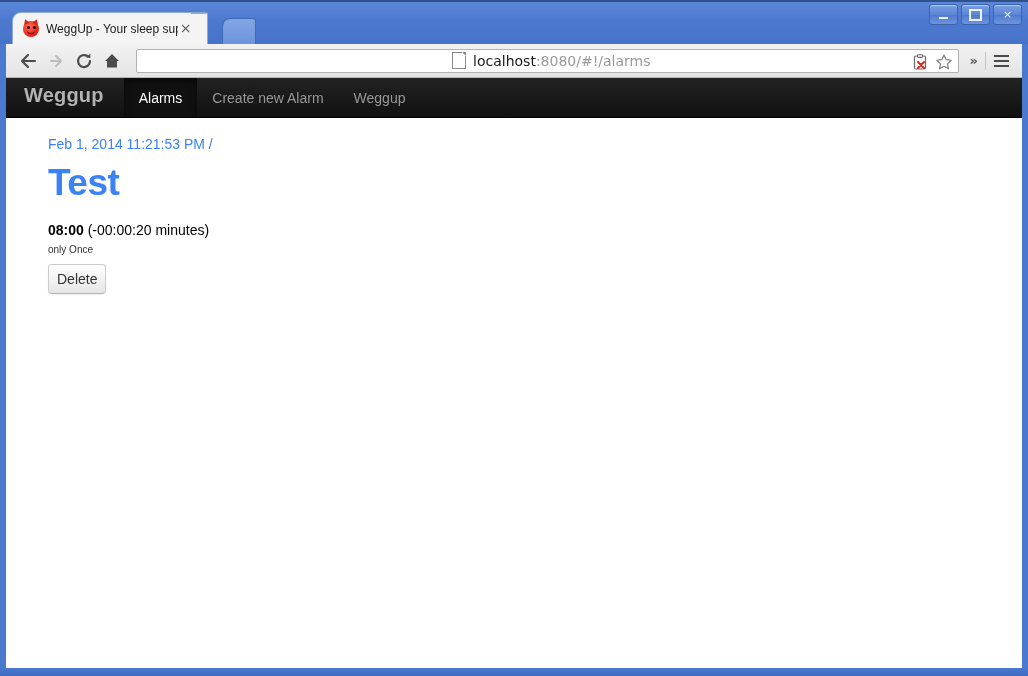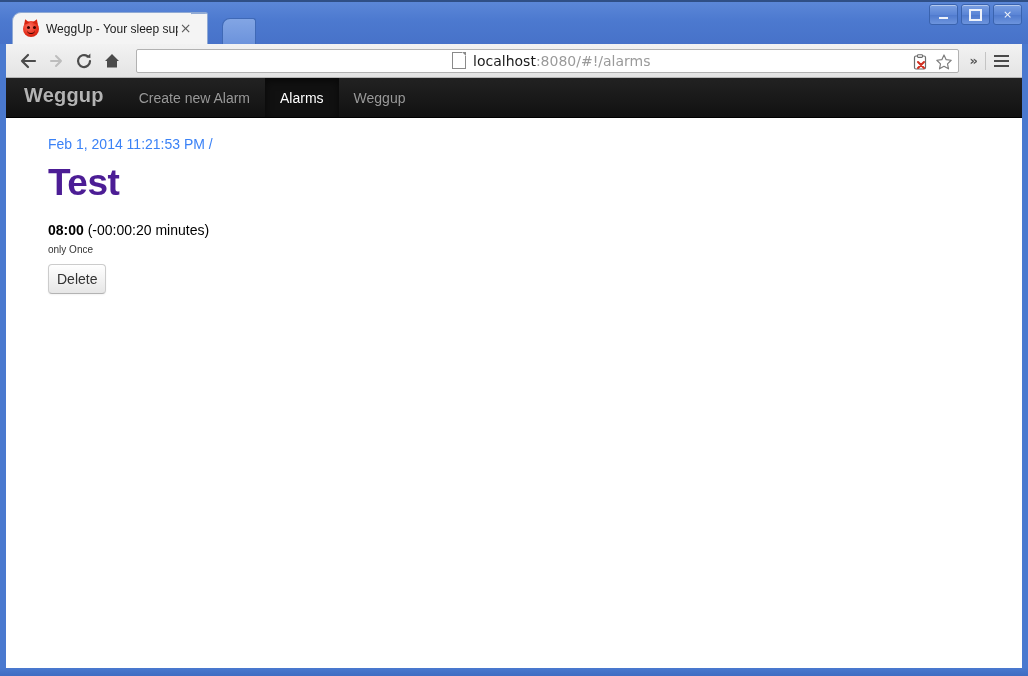--- a/index.html
+++ b/index.html
@@ -328,21 +328,21 @@
   .meta-line {
     font-size: 14px;
     color: #3b82f6;
     margin: 0 0 8px 0;
     line-height: 20px;
   }
   .page-title {
     font-size: 37px;
     line-height: 42px;
     font-weight: bold;
-    color: #4c1d95;
+    color: #3b82f6;
     margin: 0 0 16px 0;
     letter-spacing: -0.5px;
   }
   .alarm-time {
     font-size: 14px;
     color: #000000;
     line-height: 20px;
     margin: 0;
   }
   .alarm-time b { font-weight: bold; }
@@ -459,22 +459,22 @@
           <span></span>
           <span></span>
       </div>
     </div>
   </div>
 
   <div class="viewport">
 
     <div class="navbar">
       <div class="brand">Weggup</div>
+      <div class="navlink active">Alarms</div>
       <div class="navlink">Create new Alarm</div>
-      <div class="navlink active">Alarms</div>
       <div class="navlink">Weggup</div>
     </div>
 
     <div class="content">
       <p class="meta-line">Feb 1, 2014 11:21:53 PM /</p>
       <h1 class="page-title">Test</h1>
       <p class="alarm-time"><b>08:00</b> <span>(-00:00:20 minutes)</span></p>
       <p class="alarm-repeat">only Once</p>
       <button class="btn-delete">Delete</button>
     </div>

